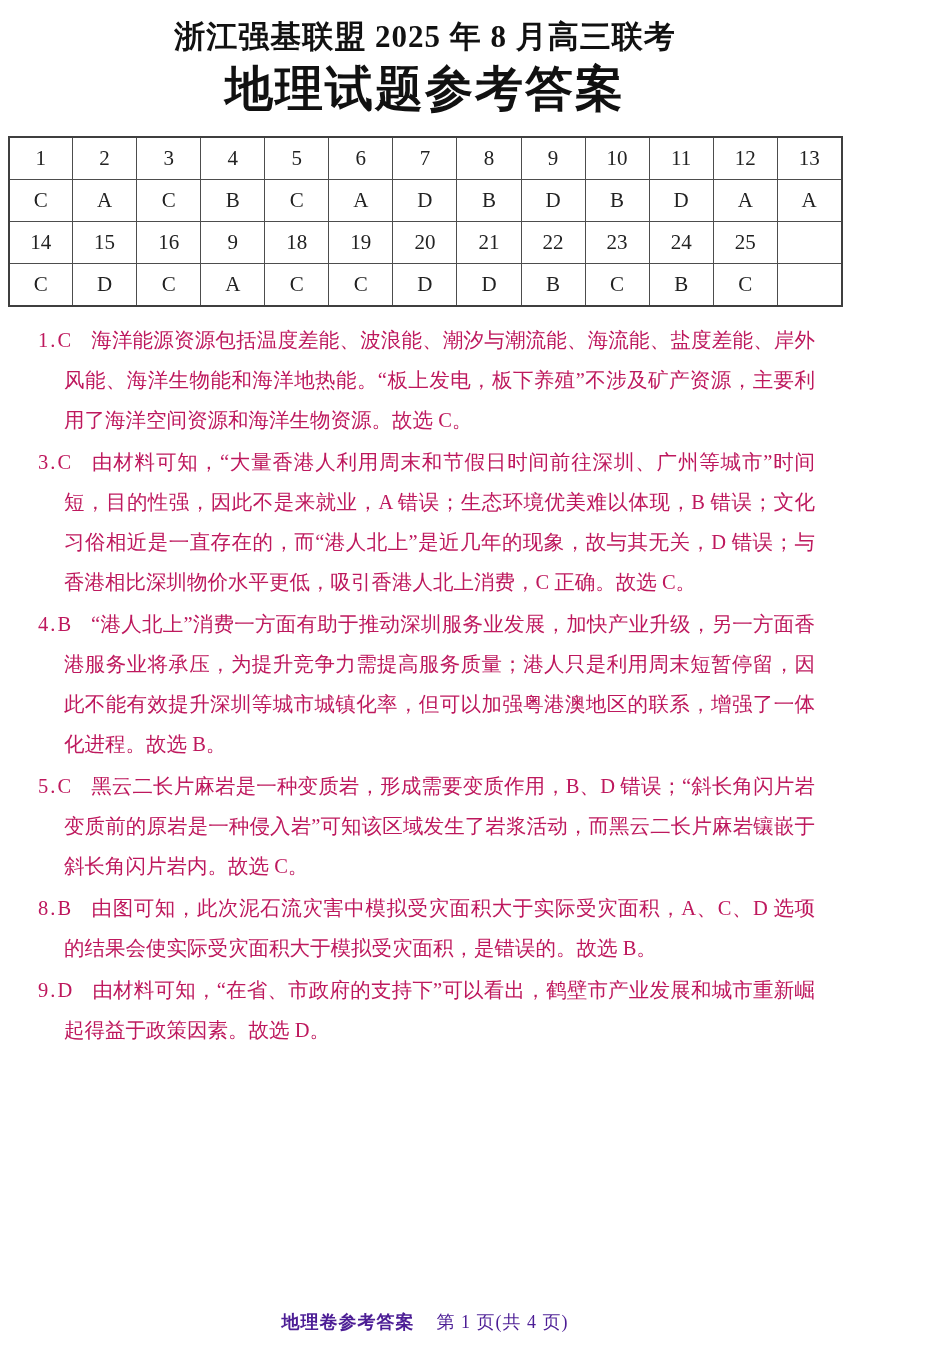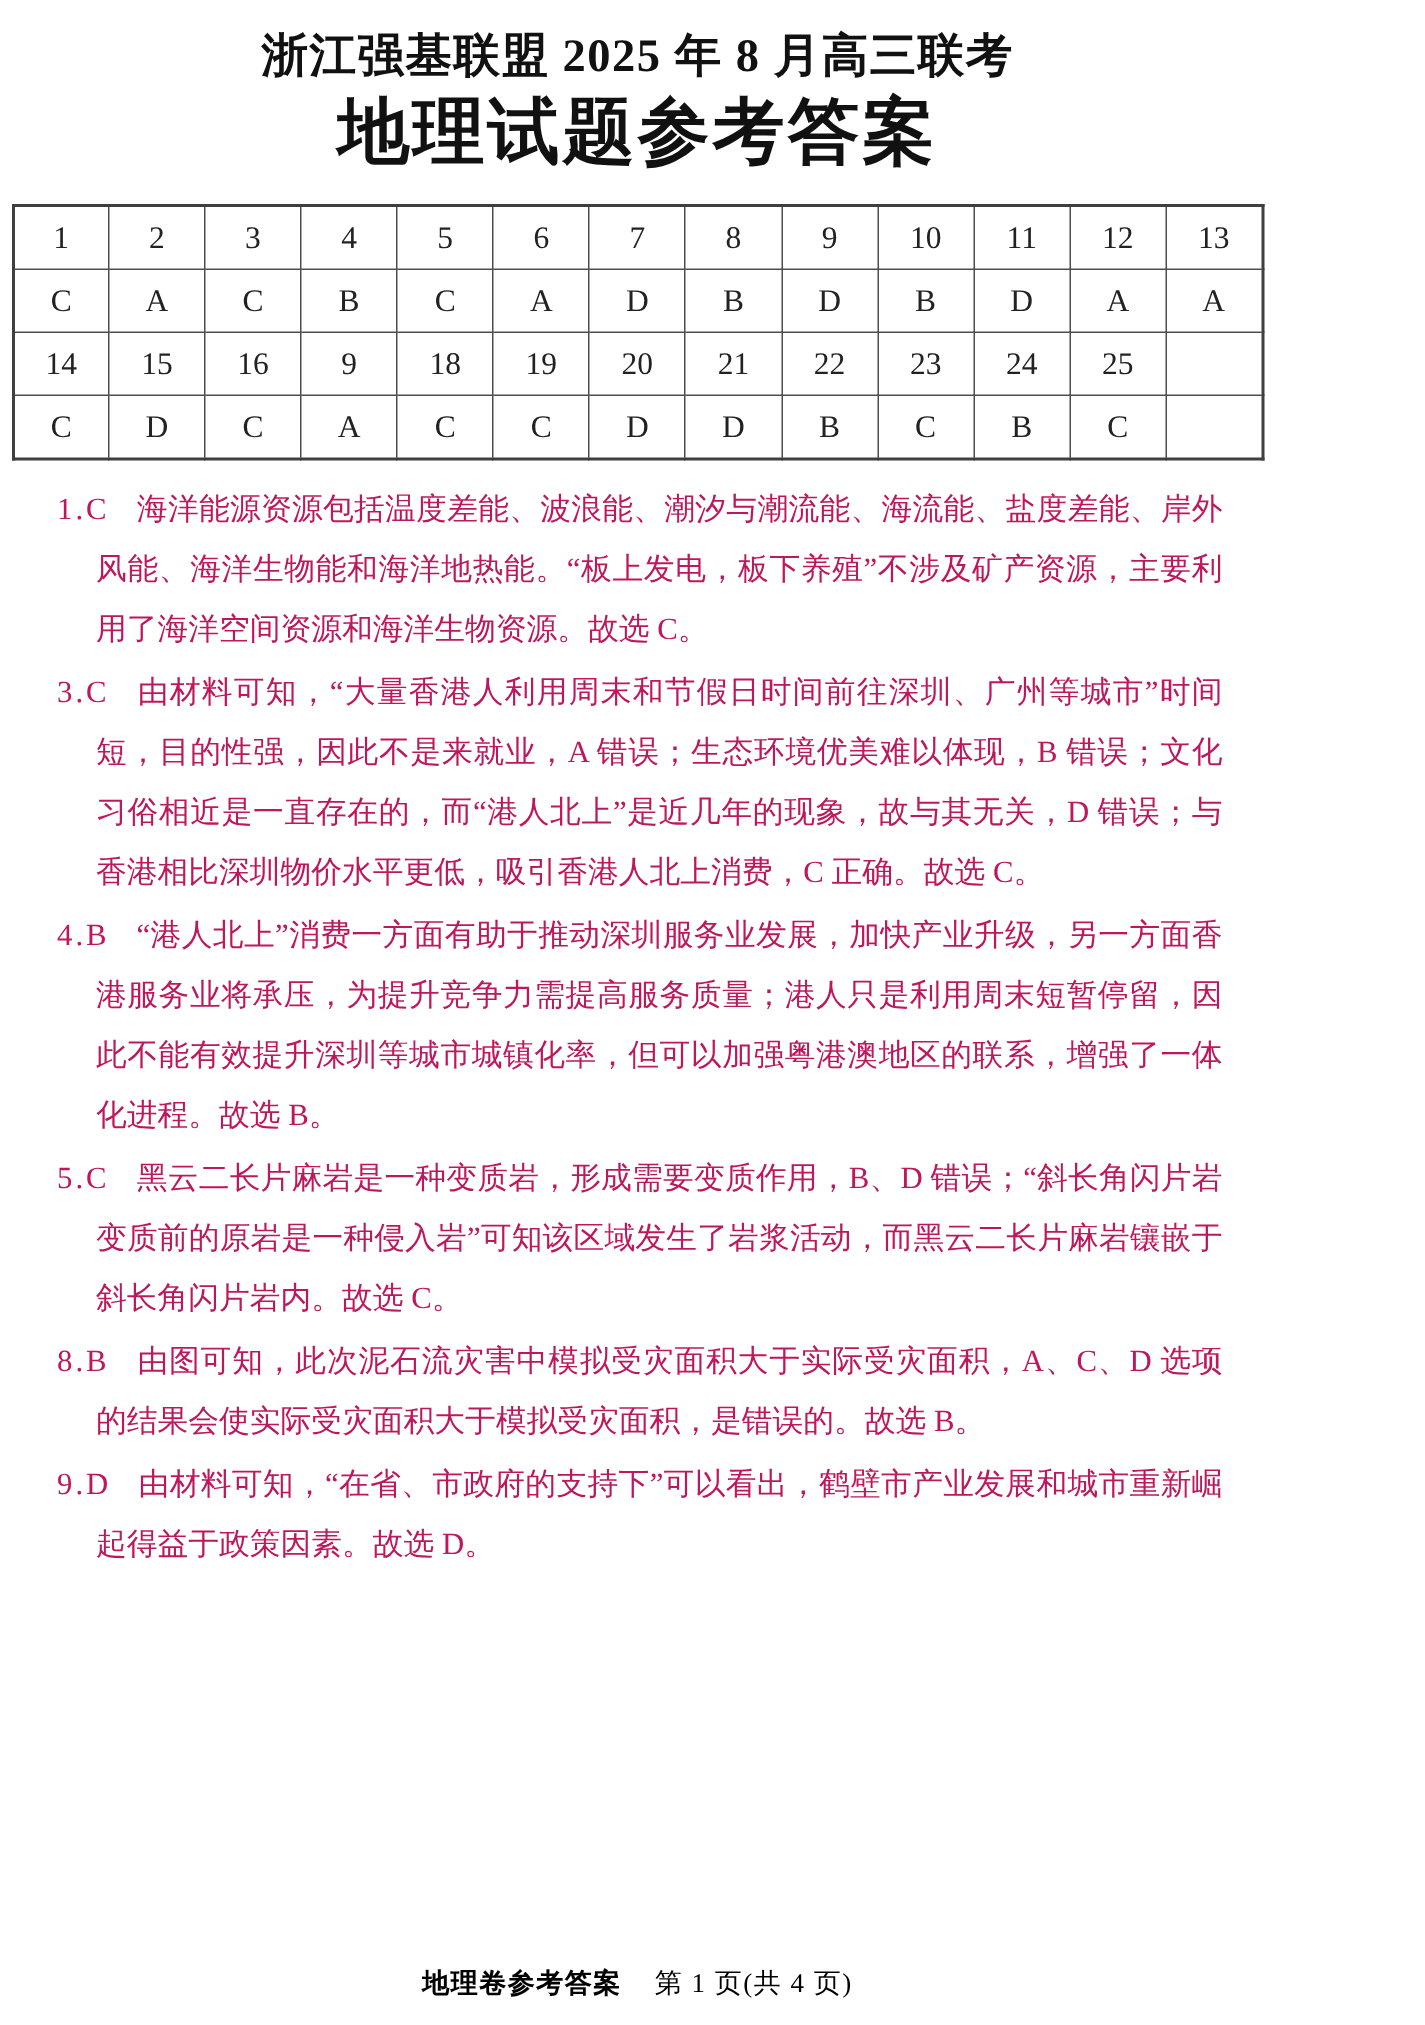--- a/index.html
+++ b/index.html
@@ -68,21 +68,21 @@
     margin-right: 18px;
     white-space: nowrap;
   }
   .page-footer {
     position: absolute;
     left: 0;
     bottom: 16px;
     width: 100%;
     text-align: center;
     font-size: 18px;
-    color: #000000;
+    color: #4c1d95;
   }
   .footer-doc {
     font-weight: 700;
     margin-right: 22px;
     letter-spacing: 1px;
   }
   .footer-page {
     font-weight: 400;
     letter-spacing: 1px;
   }

